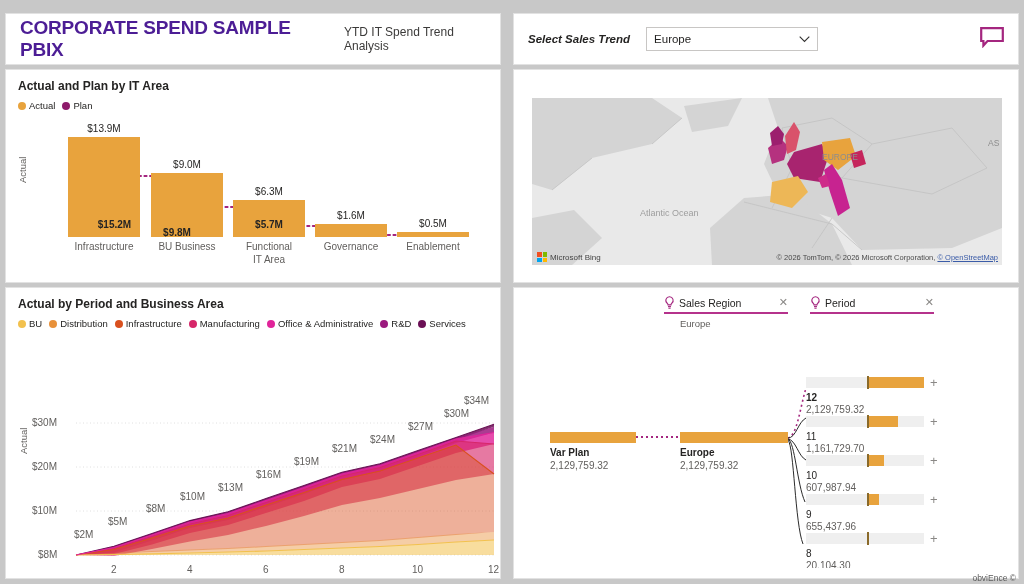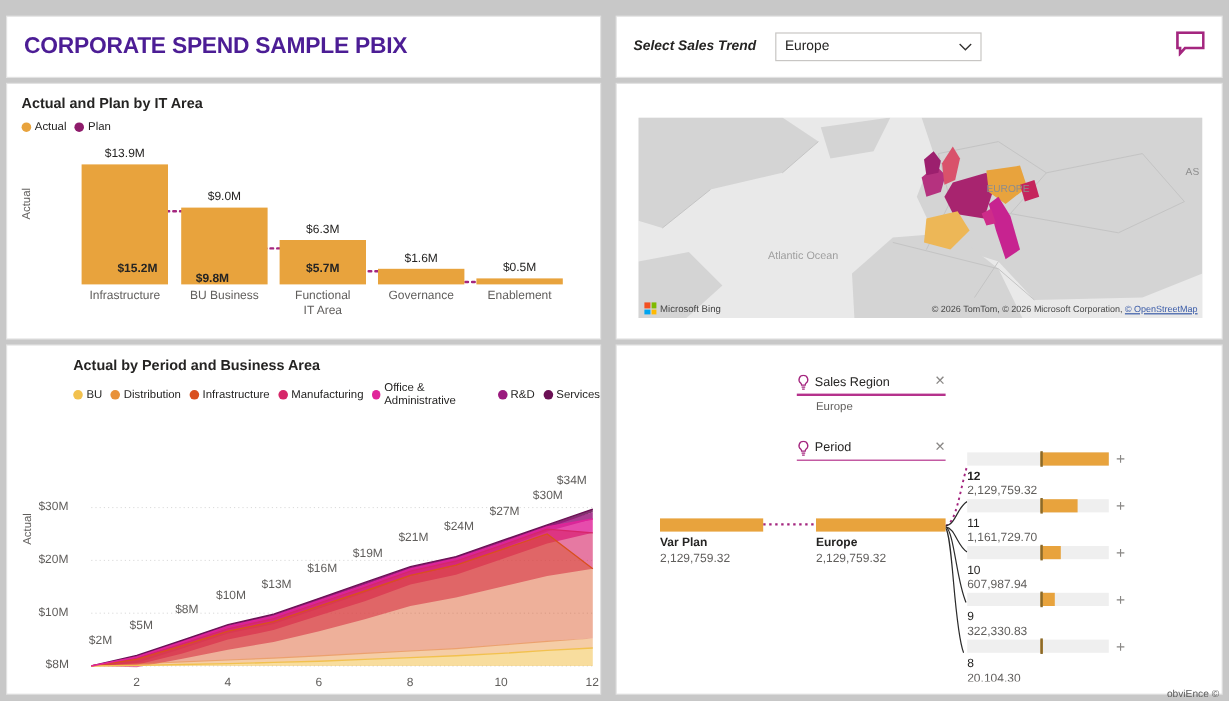--- a/index.html
+++ b/index.html
@@ -66,28 +66,28 @@
   }
   .map-attr {
     position: absolute; right: 4px; bottom: 3px;
     font-size: 7.5px; color: #4a4a4a;
   }
   .map-attr a { color: #3b5ca8; }
   .bing { position: absolute; left: 5px; bottom: 3px; display: flex; align-items: center; gap: 3px; font-size: 8px; color: #444; }
   .bing-logo { width: 10px; height: 10px; display: grid; grid-template-columns: 1fr 1fr; grid-template-rows: 1fr 1fr; gap: 1px; }
 
   
-  #area-card { left: 6px; top: 288px; width: 494px; height: 290px; padding-left: 43px; }
+  #area-card { left: 6px; top: 288px; width: 494px; height: 290px; }
   .area-body { position: absolute; left: 0; top: 56px; width: 494px; height: 228px; }
   .ax-lbl { position: absolute; font-size: 10px; color: #605e5c; }
   .dlabel { position: absolute; font-size: 10px; color: #605e5c; white-space: nowrap; }
 
   
   #tree-card { left: 514px; top: 288px; width: 504px; height: 290px; }
-  .ai-chips { position: absolute; left: 150px; top: 24px; display: flex; gap: 22px; flex-direction: column; }
+  .ai-chips { position: absolute; left: 150px; top: 8px; display: flex; gap: 22px; }
   .chip { width: 124px; }
   .chip-row { display: flex; align-items: center; gap: 4px; }
   .chip-title { font-size: 10.5px; color: #252423; flex: 1; }
   .chip-underline { height: 1.5px; background: #B5328C; margin-top: 3px; }
   .chip-sub { font-size: 9.5px; color: #605e5c; margin-top: 4px; margin-left: 16px; }
   .x-ic { font-size: 11px; color: #8a8886; cursor: pointer; line-height: 1; }
 
   .node { position: absolute; }
   .node-bar { background: #E8A33D; height: 11px; }
   .node-name { font-size: 10px; font-weight: bold; color: #252423; margin-top: 4px; }
@@ -108,20 +108,21 @@
   }
 </style>
 </head>
 <body>
 
 <div class="canvas">
 
   <div class="card" id="header-card">
     <div class="header-inner">
       <span class="hdr-title">CORPORATE SPEND SAMPLE PBIX</span>
+      <span class="hdr-sub">YTD IT Spend Trend Analysis</span>
     </div>
   </div>
 
   <div class="card" id="filter-card">
     <div class="filter-inner">
       <span class="filter-label">Select Sales Trend</span>
       <div class="slicer">
         <span>Europe</span>
         <svg class="chev" viewBox="0 0 11 7">
           <path d="M0.7 0.7 L5.5 5.5 L10.3 0.7" fill="none" stroke="#323130" stroke-width="1.1"></path>
@@ -400,21 +401,21 @@
       <div class="lvl-name">10</div>
       <div class="lvl-val">607,987.94</div>
     </div>
     <div class="lvl-row" style="left:292px;top:206px">
       <div class="lvl-track">
         <div class="lvl-fill" style="left:52%;width:10%"></div>
         <div class="lvl-tick" style="left:52%"></div>
         <span class="plus">+</span>
       </div>
       <div class="lvl-name">9</div>
-      <div class="lvl-val">322,330.83</div>
+      <div class="lvl-val">655,437.96</div>
     </div>
     <div class="lvl-row" style="left:292px;top:245px">
       <div class="lvl-track">
         <div class="lvl-fill" style="left:52%;width:1%"></div>
         <div class="lvl-tick" style="left:52%"></div>
         <span class="plus">+</span>
       </div>
       <div class="lvl-name">8</div>
       <div class="lvl-val" style="overflow:hidden;height:8px">20,104.30</div>
     </div>

